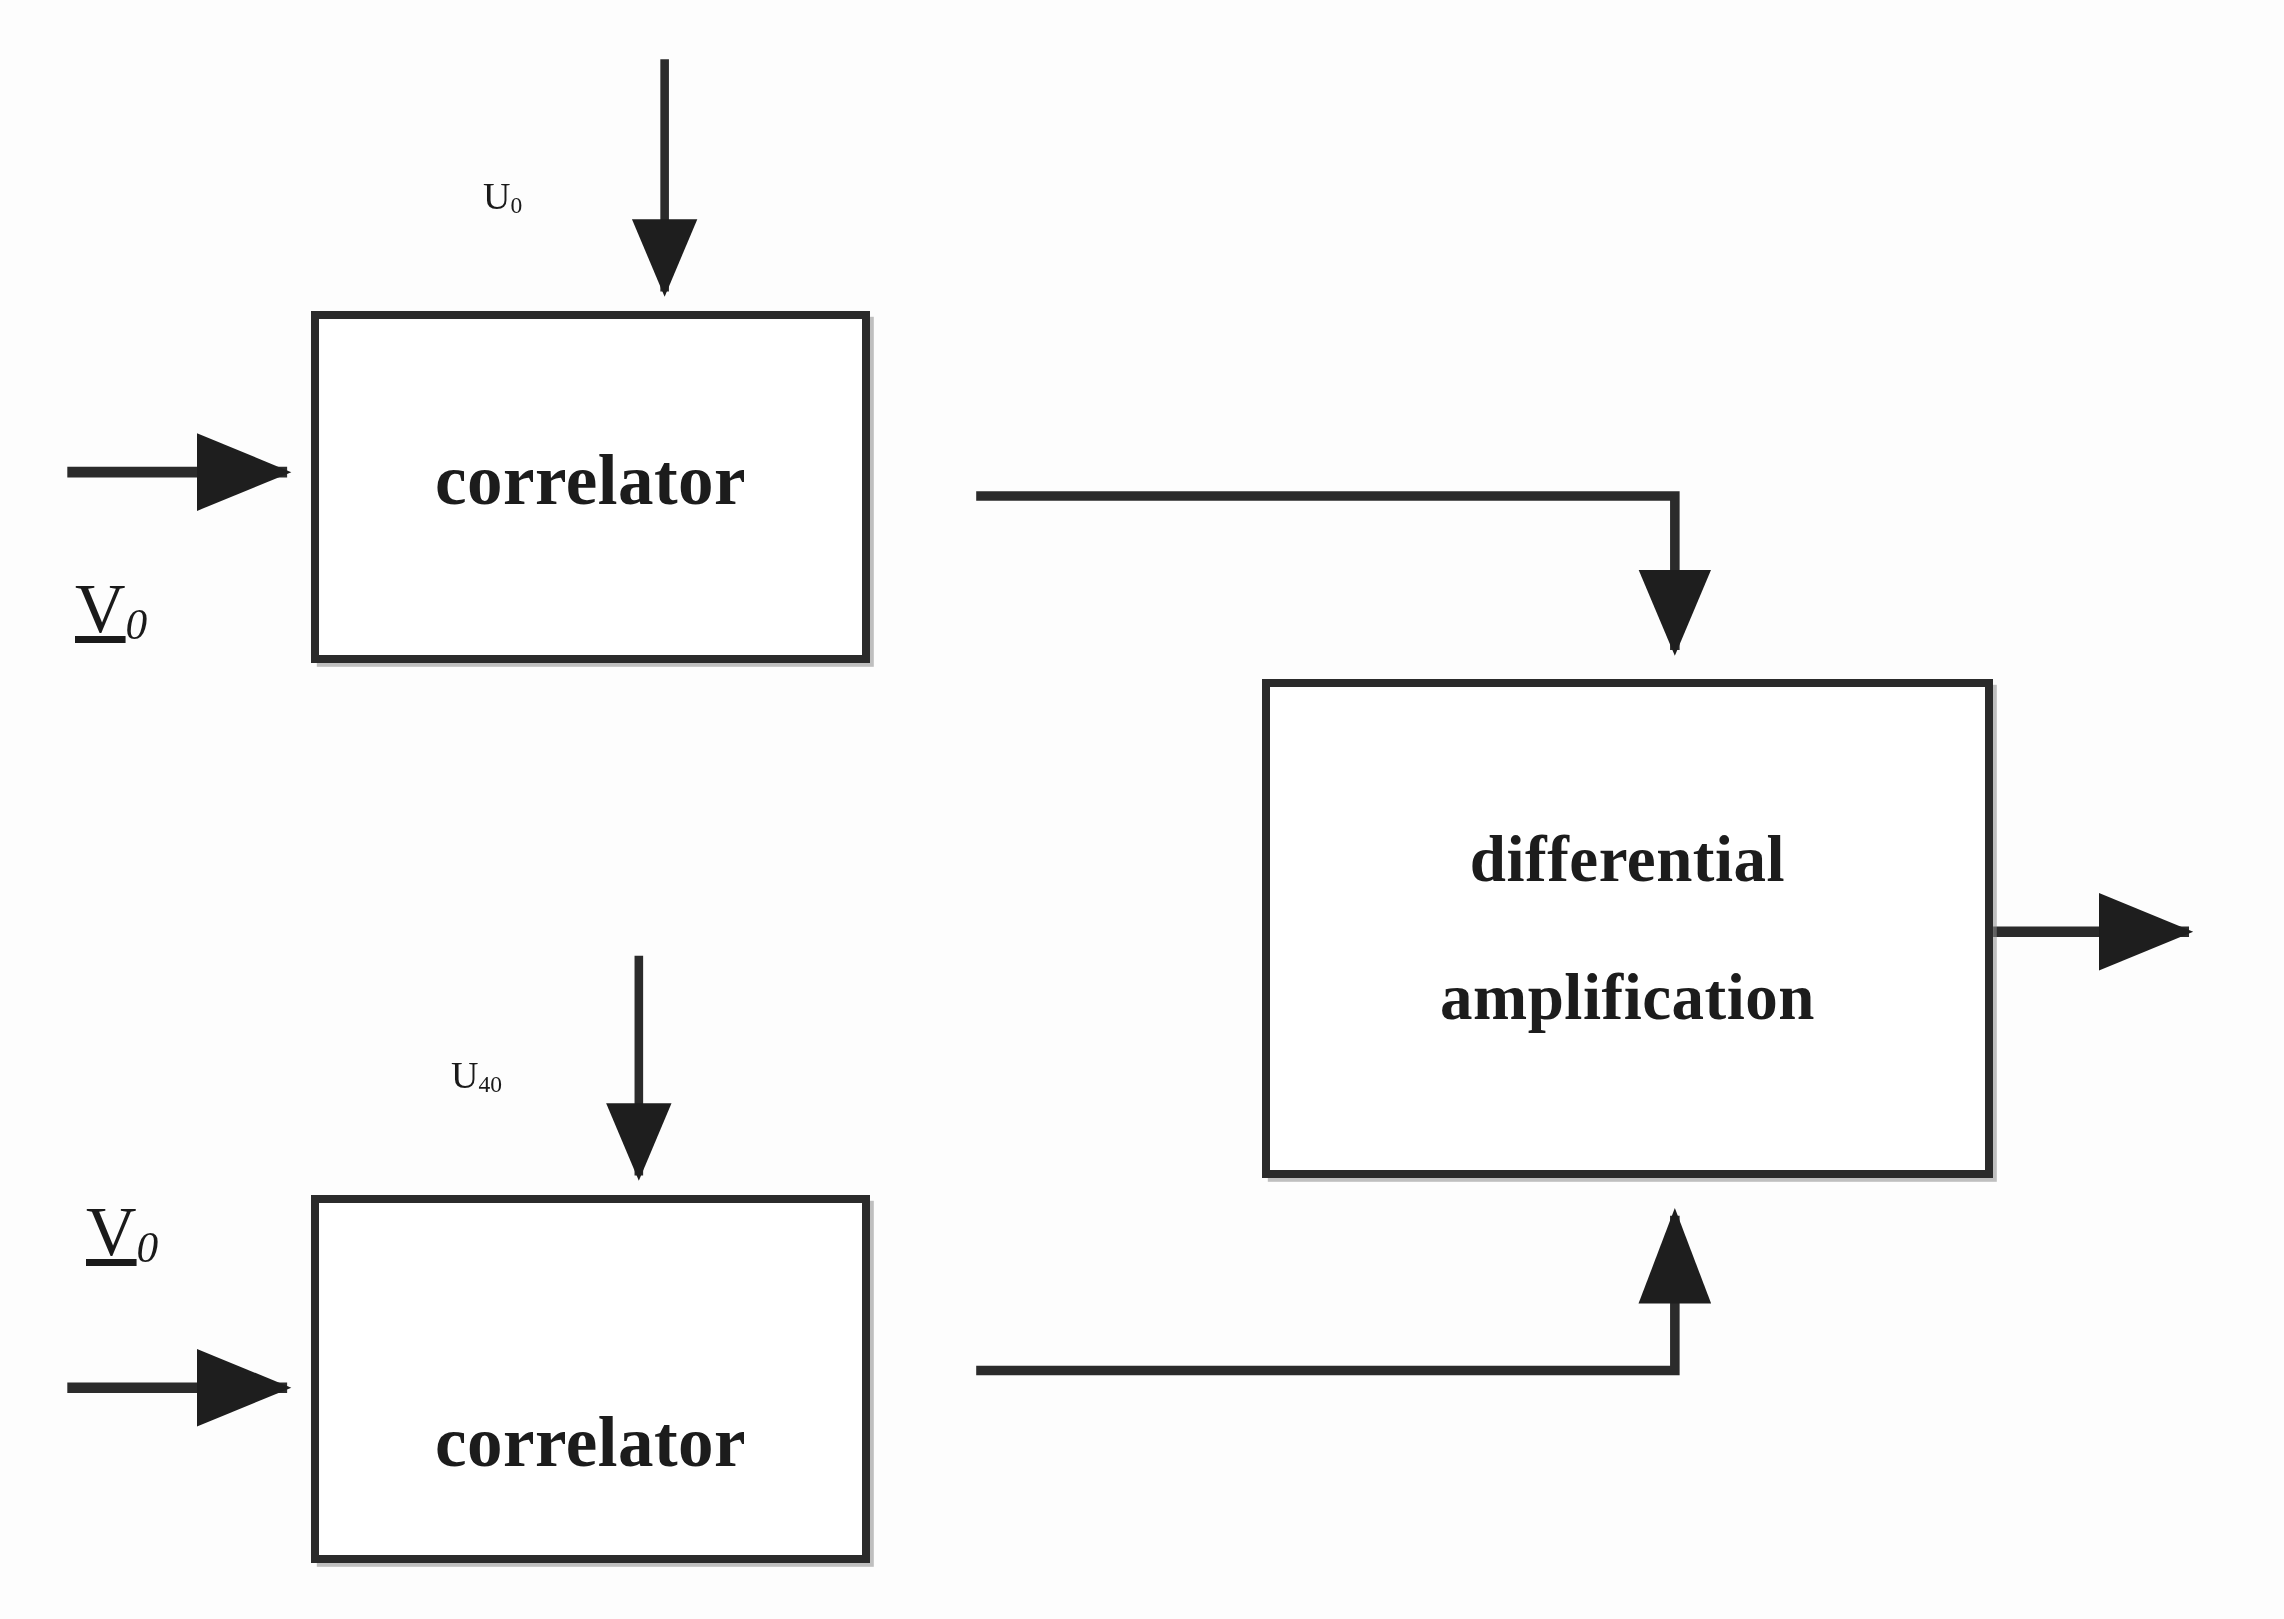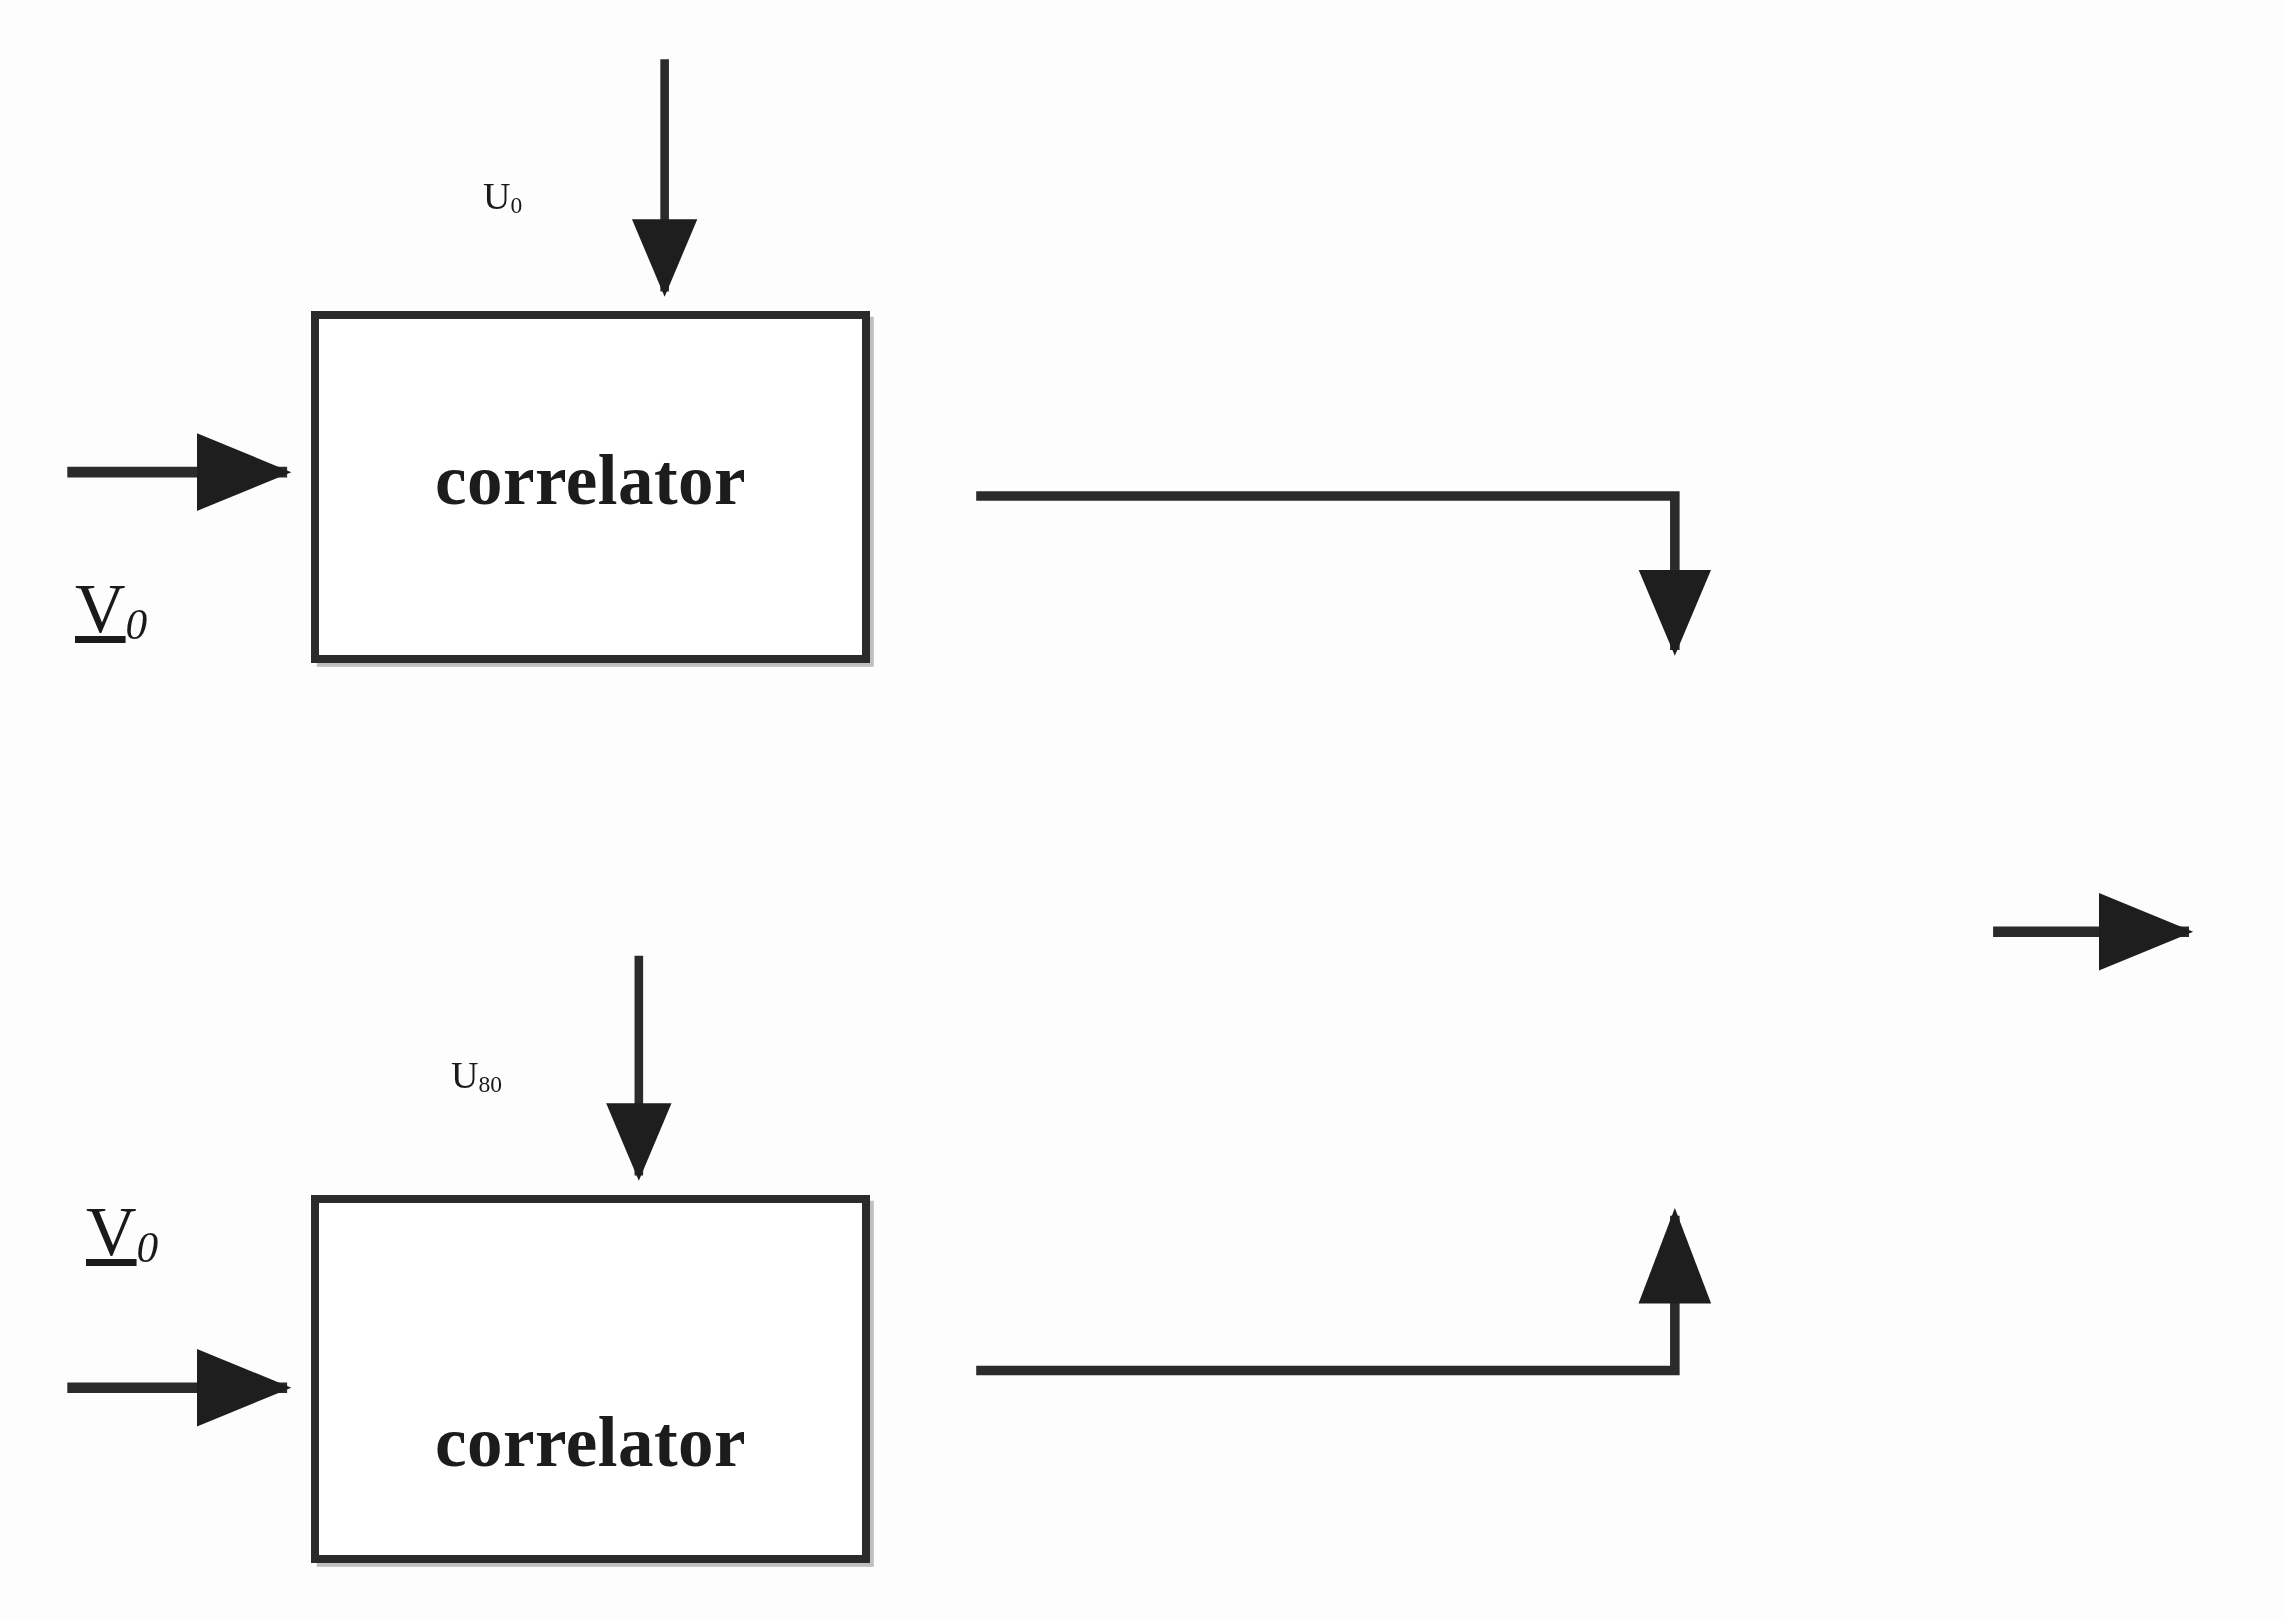--- a/index.html
+++ b/index.html
@@ -126,23 +126,27 @@
   </svg>
 
   <div class="box" id="box-correlator-top">
     <span class="box-label">correlator</span>
   </div>
 
   <div class="box" id="box-correlator-bottom">
     <span class="box-label">correlator</span>
   </div>
 
+  <div class="box" id="box-diffamp">
+    <span class="box-label">differential</span>
+    <span class="box-label">amplification</span>
+  </div>
 
   <div class="sig-label u-label" id="label-u0"><span>U</span><span class="sub">0</span></div>
 
-  <div class="sig-label u-label" id="label-u90"><span>U</span><span class="sub">80</span></div>
+  <div class="sig-label u-label" id="label-u90"><span>U</span><span class="sub">40</span></div>
 
   <div class="sig-label v-label" id="label-v0-top"><span>V</span><span class="sub">0</span></div>
 
   <div class="sig-label v-label" id="label-v0-bottom"><span>V</span><span class="sub">0</span></div>
 
 </div>
 
 
 </body></html>

